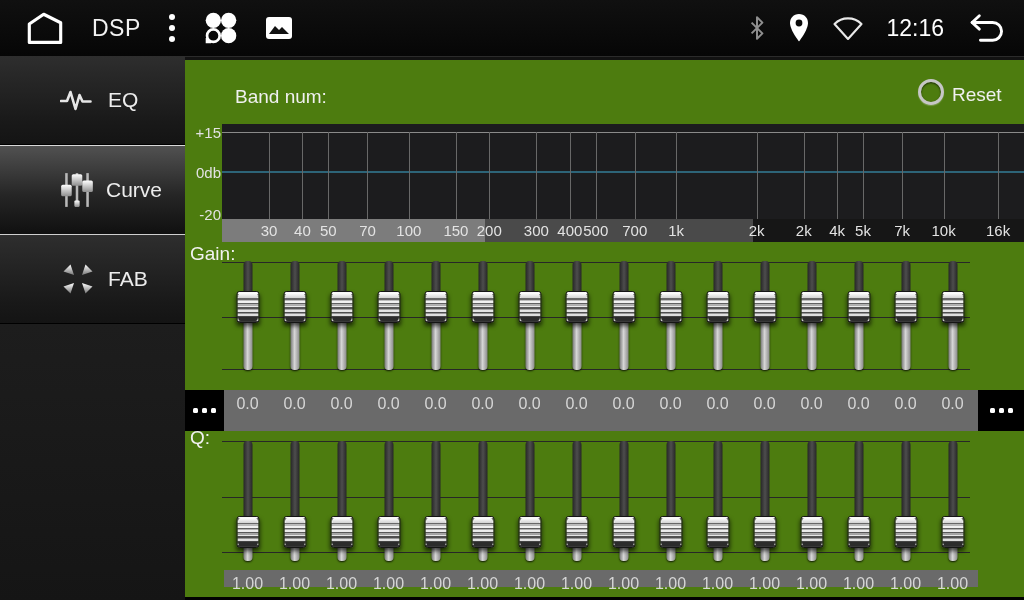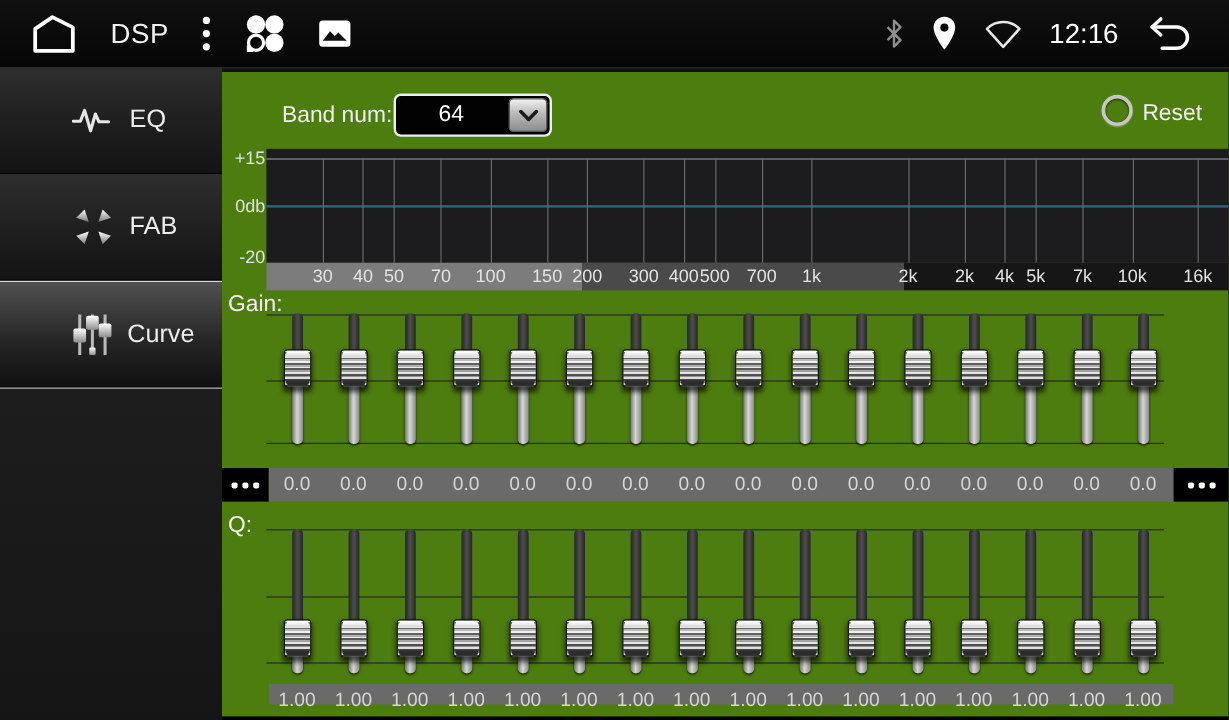--- a/index.html
+++ b/index.html
@@ -4,21 +4,21 @@
 <style>
   html,body{margin:0;padding:0;background:#000;}
   #app{position:relative;width:1024px;height:600px;overflow:hidden;
        font-family:"Liberation Sans",sans-serif;background:#121212;
        -webkit-font-smoothing:antialiased;color:#eee;}
   
   .topbar{position:absolute;left:0;top:0;width:1024px;height:56px;
           background:linear-gradient(180deg,#101010,#060606);
           border-bottom:1px solid #2b2b2b;display:flex;align-items:center;}
   .tb-left{display:flex;align-items:center;gap:26px;padding-left:24px;}
-  .tb-right{display:flex;align-items:center;gap:22px;margin-left:auto;padding-right:30px;}
+  .tb-right{display:flex;align-items:center;gap:22px;margin-left:auto;padding-right:18px;}
   .tb-title{font-size:23px;color:#f2f2f2;letter-spacing:.5px;}
   .tb-time{font-size:23px;color:#fff;}
   .icon-btn{display:flex;align-items:center;justify-content:center;}
   
   .sidebar{position:absolute;left:0;top:56px;width:185px;height:544px;
            background:linear-gradient(180deg,#222,#161616 40%,#141414);}
   .side-item{height:88px;display:flex;align-items:center;padding-left:60px;gap:12px;
              background:linear-gradient(180deg,#2e2e2e,#191919 75%,#141414);
              border-bottom:1px solid #000;cursor:pointer;}
   .side-item .lbl{font-size:21px;color:#ececec;}
@@ -70,21 +70,21 @@
      border:1px solid #151515;box-sizing:border-box;box-shadow:0 3px 4px rgba(0,0,0,.65);
      background:
        repeating-linear-gradient(180deg,rgba(255,255,255,.7) 0 1.5px,rgba(10,10,10,.55) 1.5px 3px,rgba(140,140,140,.35) 3px 4.5px),
        linear-gradient(180deg,#ececec 0%,#cdcdcd 35%,#9e9e9e 70%,#6d6d6d 100%);}
   .thumb::before{content:"";position:absolute;left:1px;right:1px;top:1px;height:5px;
        border-radius:2px 2px 0 0;background:linear-gradient(#ffffff,#d2d2d2);}
   .thumb::after{content:"";position:absolute;left:1px;right:1px;bottom:1px;height:4px;
        background:#2c2c2c;border-radius:0 0 2px 2px;}
   
   .val-row{position:absolute;left:0;width:839px;}
-  .gain-vals{top:330px;height:28px;}
+  .gain-vals{top:330px;height:41px;}
   .q-vals{top:510px;height:17px;}
   .val-bar{position:absolute;left:39px;width:754px;top:0;bottom:0;background:#6a6a6a;display:flex;}
   .cell{width:47px;text-align:center;font-size:16px;color:#d6d6d6;line-height:28px;}
   .q-vals .cell{line-height:27px;}
   .more-btn{position:absolute;top:0;bottom:0;background:#000;display:flex;align-items:center;
             justify-content:center;gap:4px;cursor:pointer;}
   .more-left{left:0;width:39px;}
   .more-right{left:793px;width:46px;}
   .dot{width:5px;height:5px;background:#fff;border-radius:1.5px;}
   .bottom-strip{position:absolute;left:0;top:537px;width:839px;height:7px;background:#020202;}
@@ -154,37 +154,20 @@
   </div>
 
   <div class="sidebar">
     <div class="side-item">
       <span>
         <svg width="36" height="30" viewBox="0 0 36 30">
           <path d="M1 16 h6 l3.5-9 5 17 4-14 3 6.5 h8" fill="none" stroke="#e6e6e6" stroke-width="2.6" stroke-linejoin="round" stroke-linecap="round"></path>
         </svg>
       </span>
       <span class="lbl">EQ</span>
-    </div>
-    <div class="side-item">
-      <span>
-        <svg width="36" height="36" viewBox="0 0 36 36">
-          <defs>
-              <linearGradient id="fg" x1="0" y1="0" x2="0" y2="1">
-            <stop offset="0" stop-color="#ffffff"></stop>
-                <stop offset="1" stop-color="#777"></stop>
-              </linearGradient>
-            </defs>
-          <polygon points="14,14 3.5,10.5 10.5,3.5" fill="url(#fg)"></polygon>
-          <polygon points="22,14 25.5,3.5 32.5,10.5" fill="url(#fg)"></polygon>
-          <polygon points="14,22 10.5,32.5 3.5,25.5" fill="url(#fg)"></polygon>
-          <polygon points="22,22 32.5,25.5 25.5,32.5" fill="url(#fg)"></polygon>
-        </svg>
-      </span>
-      <span class="lbl">FAB</span>
     </div>
     <div class="side-item selected">
       <span>
         <svg width="34" height="38" viewBox="0 0 32 36">
           <defs>
               <linearGradient id="kg" x1="0" y1="0" x2="0" y2="1">
             <stop offset="0" stop-color="#ffffff"></stop>
                 <stop offset="1" stop-color="#8e8e8e"></stop>
               </linearGradient>
             </defs>
@@ -192,34 +175,43 @@
           <rect x="14.8" y="2" width="2.4" height="32" fill="#b9b9b9"></rect>
           <rect x="24.8" y="2" width="2.4" height="32" fill="#b9b9b9"></rect>
           <rect x="1" y="13" width="10" height="11" rx="1.5" fill="url(#kg)"></rect>
           <rect x="11" y="3" width="10" height="11" rx="1.5" fill="url(#kg)"></rect>
           <rect x="13.5" y="28" width="5" height="6" rx="1" fill="url(#kg)"></rect>
           <rect x="21" y="9" width="10" height="11" rx="1.5" fill="url(#kg)"></rect>
         </svg>
       </span>
       <span class="lbl">Curve</span>
     </div>
+    <div class="side-item">
+      <span>
+        <svg width="36" height="36" viewBox="0 0 36 36">
+          <defs>
+              <linearGradient id="fg" x1="0" y1="0" x2="0" y2="1">
+            <stop offset="0" stop-color="#ffffff"></stop>
+                <stop offset="1" stop-color="#777"></stop>
+              </linearGradient>
+            </defs>
+          <polygon points="14,14 3.5,10.5 10.5,3.5" fill="url(#fg)"></polygon>
+          <polygon points="22,14 25.5,3.5 32.5,10.5" fill="url(#fg)"></polygon>
+          <polygon points="14,22 10.5,32.5 3.5,25.5" fill="url(#fg)"></polygon>
+          <polygon points="22,22 32.5,25.5 25.5,32.5" fill="url(#fg)"></polygon>
+        </svg>
+      </span>
+      <span class="lbl">FAB</span>
+    </div>
     <div class="side-rest"></div>
   </div>
 
   <div class="main">
 
     <span class="ctl-label" style="left:50px;top:26px;">Band num:</span>
-    <div class="dropdown" style="left:143px;top:18px;width:132px;">
-      <span class="dd-value">64</span>
-      <span class="dd-btn">
-        <svg width="17" height="11" viewBox="0 0 17 11">
-            <path d="M2 2 L8.5 8.5 L15 2" fill="none" stroke="#1c1c1c" stroke-width="3" stroke-linecap="round" stroke-linejoin="round"></path>
-          </svg>
-      </span>
-    </div>
     <span class="radio" style="left:733px;top:19px;"></span>
     <span class="ctl-label" style="left:767px;top:24px;">Reset</span>
 
     <div class="graph">
       <span class="ylab" style="top:0px;">+15</span>
       <span class="ylab" style="top:40px;">0db</span>
       <span class="ylab" style="top:82px;">-20</span>
       <div class="plot" id="plot">
         <div class="hline"></div>
 

